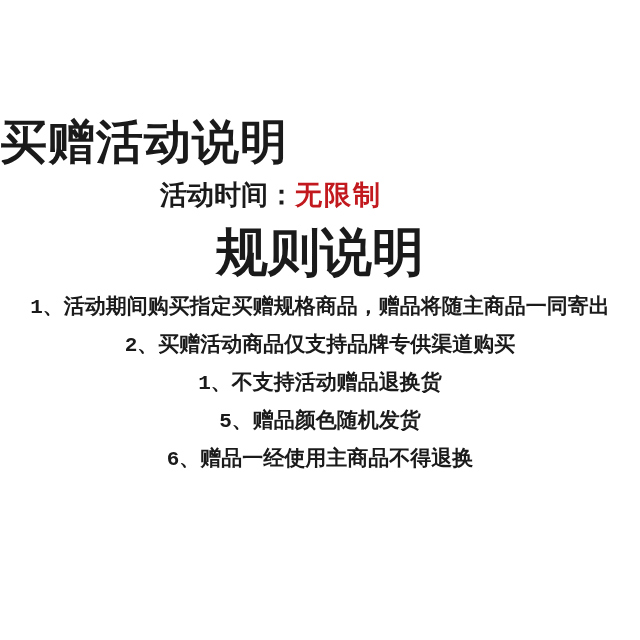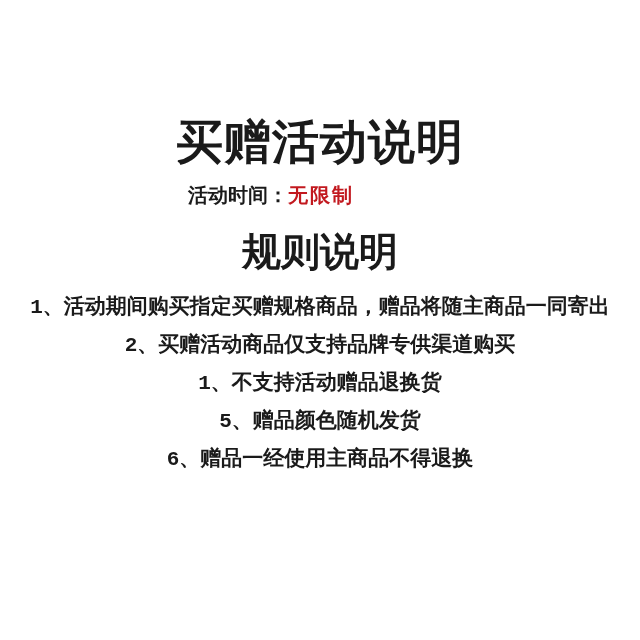--- a/index.html
+++ b/index.html
@@ -21,48 +21,48 @@
     font-family:"Liberation Sans","DejaVu Sans",sans-serif;
     color:var(--ink);
     overflow:hidden;
   }
   .title{
     position:absolute;
     top:112px;
     left:0;
     width:640px;
     margin:0;
-    text-align:center;
+    text-align:left;
     font-size:47px;
     font-weight:bold;
     letter-spacing:1px;
     line-height:60px;
     color:var(--ink);
   }
   .subtitle{
     position:absolute;
     top:180px;
     left:0;
     width:542px;
     text-align:center;
-    font-size:20px;
+    font-size:27px;
     font-weight:bold;
     line-height:30px;
     white-space:nowrap;
   }
   .subtitle .st-label{color:var(--ink);}
   .subtitle .st-value{color:var(--accent);letter-spacing:2px;}
   .heading{
     position:absolute;
     top:228px;
     left:0;
     width:640px;
     margin:0;
     text-align:center;
-    font-size:39px;
+    font-size:52px;
     font-weight:bold;
     line-height:48px;
     color:var(--ink);
   }
   .rules{
     position:absolute;
     top:289px;
     left:0;
     width:640px;
   }

